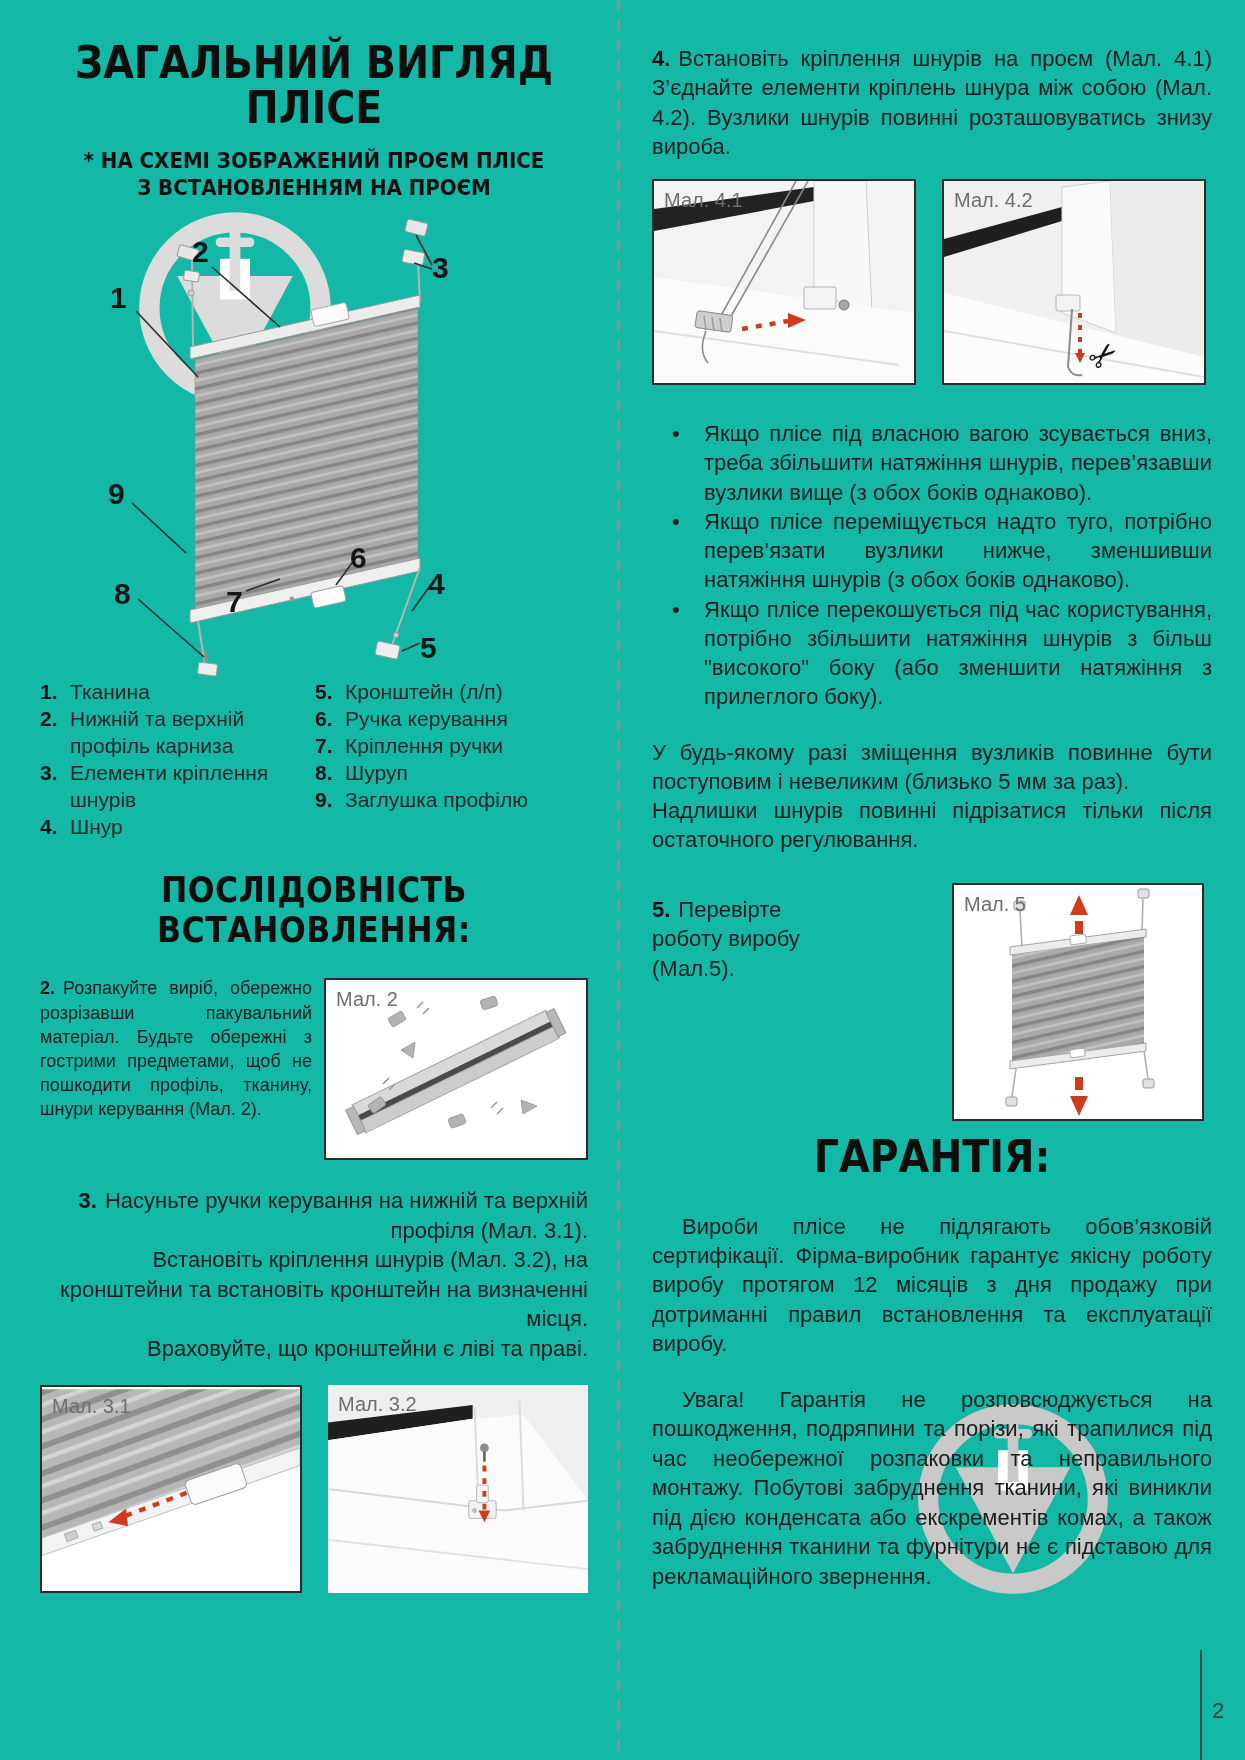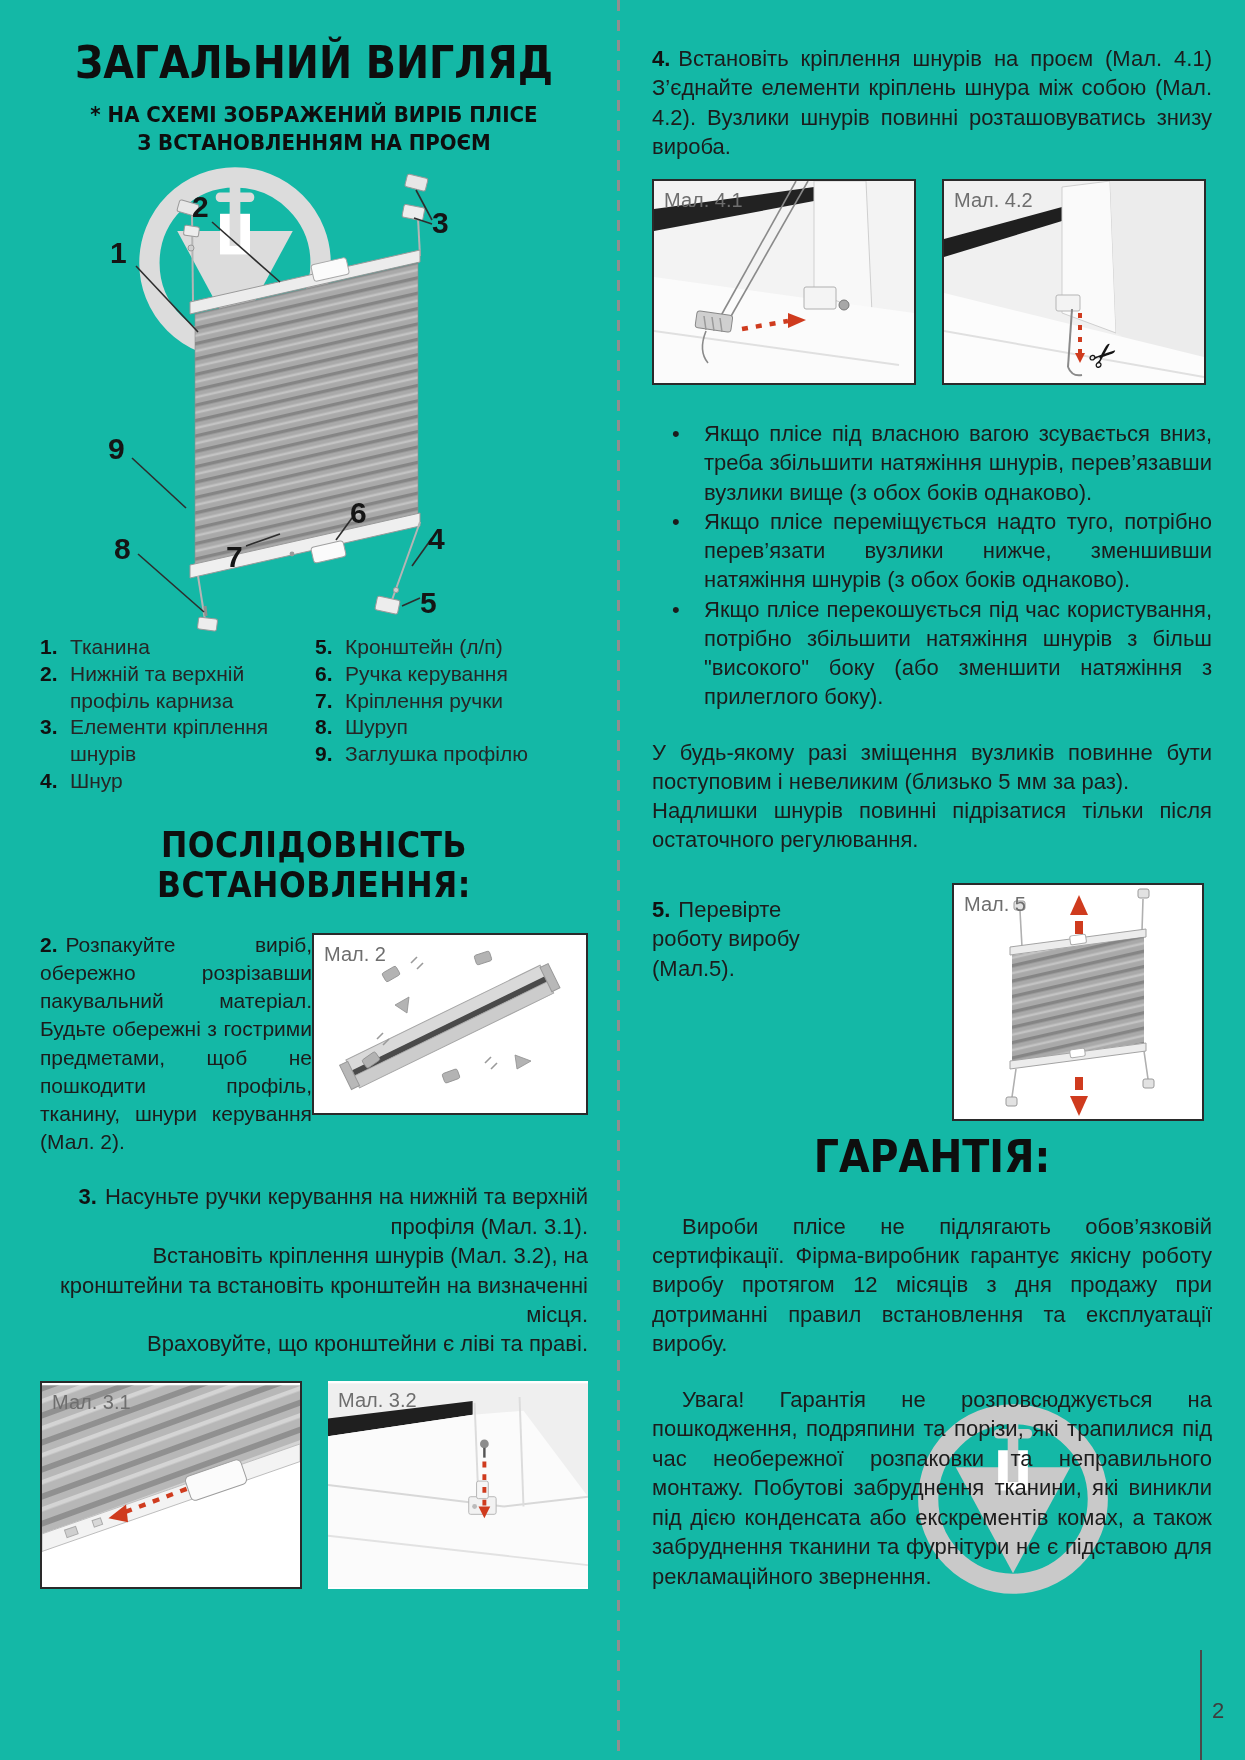--- a/index.html
+++ b/index.html
@@ -19,21 +19,21 @@
   .wm2{left:255px;top:8px;width:212px;height:212px;color:#c9c9c9;z-index:0;}
   .dsvg{position:absolute;left:0;top:0;}
   .callout{position:absolute;font-weight:700;font-size:30px;color:#151515;}
   .legend{display:flex;margin-top:2px;font-size:21px;line-height:1.28;color:#262626;}
   .legend .colA{width:275px;}
   .legend .colB{flex:1;}
   .leg-item{display:flex;}
   .leg-item b{flex:0 0 30px;color:#111;}
   .sec-title{margin-top:30px;font-size:35px;letter-spacing:.5px;}
   .step2{display:flex;margin-top:26px;}
-  .step2-text{flex:0 0 272px;font-size:21px;line-height:1.34;text-align:justify;}
+  .step2-text{flex:0 0 272px;font-size:18px;line-height:1.34;text-align:justify;padding-right:12px;}
   .numb{font-weight:700;margin-right:8px;color:#111;}
   .figbox{position:relative;border:2px solid #2a2a2a;background:#fff;box-sizing:border-box;}
   .fig-label{position:absolute;left:10px;top:8px;font-size:20px;color:#6e6e6e;z-index:2;}
   .fig2box{flex:1;height:182px;margin-top:2px;}
   .step3{margin-top:26px;font-size:22px;line-height:1.34;text-align:right;}
   .figrow{display:flex;gap:26px;margin-top:22px;}
   .fig31box{width:268px;height:208px;}
   .fig32box{width:266px;height:208px;border:none;}
   .step4{font-size:22px;line-height:1.33;text-align:justify;text-align-last:justify;margin:0;}
   .figrow4{display:flex;gap:26px;margin-top:18px;}
@@ -79,23 +79,24 @@
     </symbol>
   </defs>
 </svg>
 
 <div class="page">
   <div class="sep"></div>
 
   <div class="col-left">
     <h1 class="hd title">
       <span style="display:block">ЗАГАЛЬНИЙ ВИГЛЯД</span>
+      <span style="display:block">ПЛІСЕ</span>
     </h1>
     <div class="hd subtitle">
-      <span style="display:block">* НА СХЕМІ ЗОБРАЖЕНИЙ ВИРІБ ПЛІСЕ</span>
+      <span style="display:block">* НА СХЕМІ ЗОБРАЖЕНИЙ ПРОЄМ ПЛІСЕ</span>
       <span style="display:block">З ВСТАНОВЛЕННЯМ НА ПРОЄМ</span>
     </div>
 
     <div class="diagram">
       <svg class="wm wm1" viewBox="0 0 200 200">
           <use href="#wm"></use>
         </svg>
       <svg class="dsvg" width="548" height="470" viewBox="0 0 548 470">
 
         <g>

